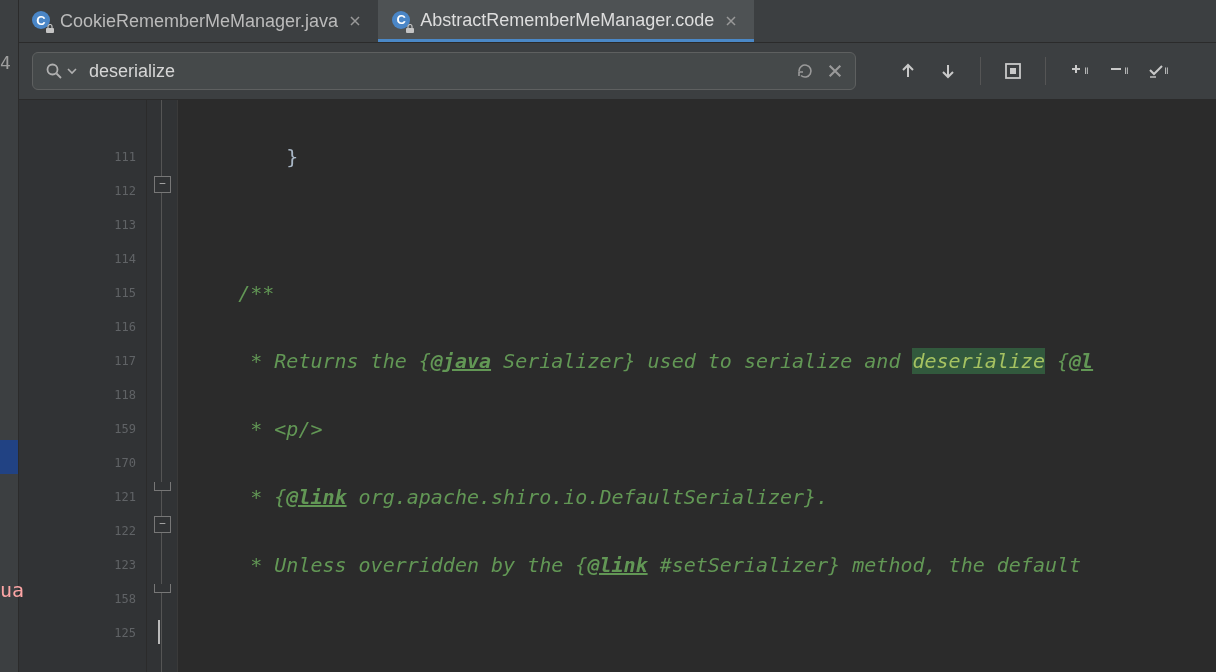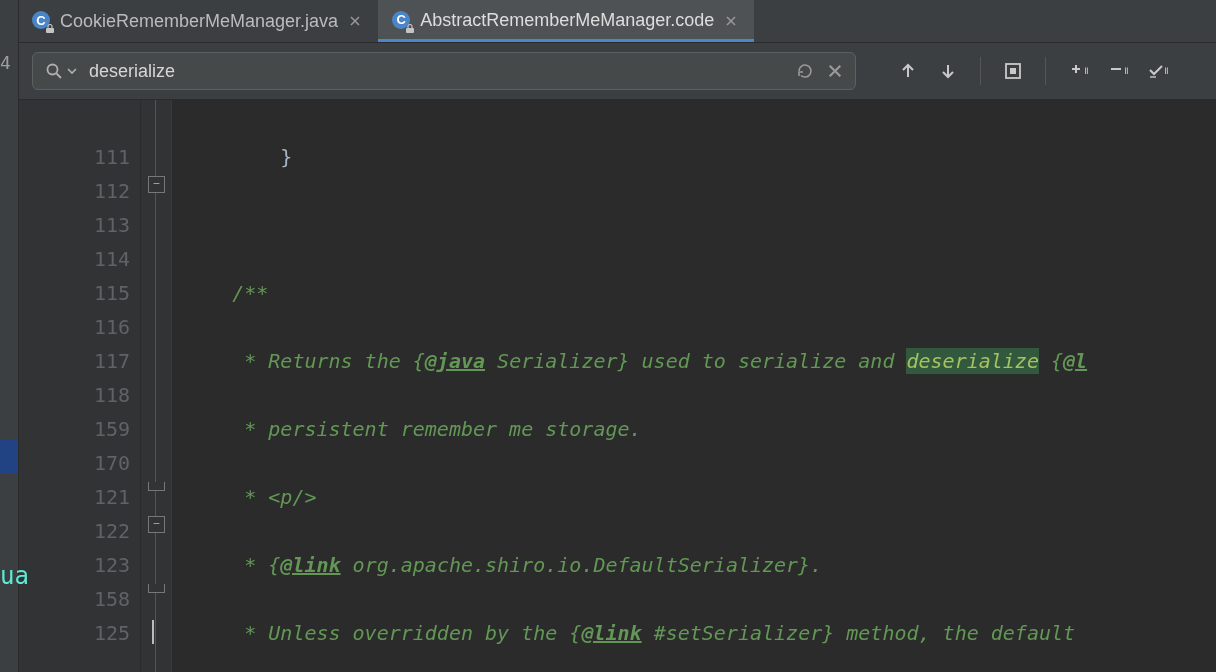--- a/index.html
+++ b/index.html
@@ -1,19 +1,19 @@
 <!DOCTYPE html>
 <html><head>
 <meta charset="utf-8">
 <style>
 html,body{margin:0;padding:0;width:1216px;height:672px;overflow:hidden;background:#2b2b2b;font-family:ui-monospace,SFMono-Regular,Menlo,Consolas,monospace;font-size:14px;color:#a9b7c6}
 .container{display:flex;flex-direction:column;height:100%}
 .left-strip{position:absolute;left:0;top:0;bottom:0;width:18px;background:#3c3f41;border-right:1px solid #2b2b2b;z-index:5}
 .left-gutter-text{position:absolute;left:0;top:52px;color:#9e9e9e;font-size:18px}
-.left-strip-ua{position:absolute;left:0;top:562px;color:#5eead4;font-size:24px}
+.left-strip-ua{position:absolute;left:0;top:578px;color:#fca5a5;font-size:20px}
 .tabs{display:flex;height:42px;margin-left:18px;background:#3c3f41;border-bottom:1px solid #2b2b2b;align-items:stretch}
 .tab{display:flex;align-items:center;gap:8px;padding:0 14px;color:#bbbbbb;font-family:-apple-system,Segoe UI,Helvetica,Arial,sans-serif;font-size:18px;cursor:pointer}
 .tab.active{background:#4e5254;color:#dddddd;position:relative;border-bottom:1px solid #4e5254}
 .tab-underline{position:absolute;left:0;right:0;bottom:-1px;height:3px;background:#4a88c7}
 .tab-icon{position:relative;width:20px;height:20px}
 .tab-icon-circle{width:18px;height:18px;border-radius:9px;background:#4a86c7;display:flex;align-items:center;justify-content:center;color:#fff;font-size:13px;font-weight:600}
 .lock{position:absolute;right:-3px;bottom:-3px;width:10px;height:10px}
 .tab-close{width:18px;height:18px;display:flex;align-items:center;justify-content:center;color:#999}
 .tab-close svg{width:12px;height:12px}
 .toolbar{display:flex;align-items:center;height:56px;margin-left:18px;padding:0 14px;gap:12px;border-bottom:1px solid #2b2b2b;background:#3c3f41}
@@ -21,21 +21,21 @@
 .search-icon{margin:0 6px;color:#b0b0b0}
 .search-caret{margin-left:-2px;margin-right:10px;color:#b0b0b0}
 .search-input{flex:1;background:transparent;border:none;outline:none;color:#d6d6d6;font-family:-apple-system,Segoe UI,Helvetica,Arial,sans-serif;font-size:18px}
 .search-history{color:#9a9a9a;margin:0 6px}
 .search-clear{color:#9a9a9a;margin:0 6px}
 .tb-gap{width:14px}
 .tb-btn{width:28px;height:28px;display:flex;align-items:center;justify-content:center;color:#c9c9c9;cursor:pointer}
 .tb-sep{width:1px;height:28px;background:#555;margin:0 6px}
 .tb-text-sub{font-size:9px;letter-spacing:-1px;color:#c9c9c9}
 .editor-wrap{display:flex;flex:1;margin-left:18px;overflow:hidden}
-.gutter{width:110px;background:#313335;border-right:1px solid #2b2b2b;color:#606366;text-align:right;padding:6px 10px 0 2px;font-size:20px;line-height:34px}
+.gutter{width:110px;background:#313335;border-right:1px solid #2b2b2b;color:#606366;text-align:right;padding:6px 10px 0 8px;font-size:12px;line-height:34px}
 .gutter div{height:34px}
 .fold-col{width:30px;background:#313335;border-right:1px solid #3a3a3a;position:relative}
 .fold-line{position:absolute;left:14px;top:0;bottom:0;width:1px;background:#555}
 .fold-ind{position:absolute;left:7px;width:15px;height:15px;border:1px solid #777;background:#313335;color:#a9a9a9;font-size:11px;text-align:center;line-height:13px}
 .cursor-fold{position:absolute;left:11px;width:2px;height:24px;background:#bbb}
 .code{flex:1;background:#2b2b2b;font-size:20px;line-height:34px;padding:6px 0 0 0;font-style:italic;white-space:pre;overflow:hidden}
 .code .line{height:34px;padding-left:12px;font-style:normal}
 .cmt{color:#629755;font-style:italic}
 .tag{color:#629755;text-decoration:underline;font-style:italic;font-weight:600}
 .hl{background:#32593d;color:#a5c261;font-style:italic;padding:1px 0}
@@ -169,21 +169,20 @@
     <div class="fold-ind" style="top:382px;border-top:none;height:8px"></div>
     <div class="fold-ind" style="top:416px">−</div>
     <div class="fold-ind" style="top:484px;border-top:none;height:8px"></div>
     <div class="cursor-fold" style="top:520px"></div>
   </div>
   <div class="code">
 <div class="line"><span class="paren">        }</span></div>
 <div class="line"></div>
 <div class="line"><span class="cmt">    </span><span class="cmt">/**</span></div>
 <div class="line"><span class="cmt">    </span><span class="cmt"> * Returns the {</span><span class="tag">@java</span><span class="cmt"> Serializer} used to serialize and </span><span class="hl">deserialize</span><span class="cmt"> {</span><span class="tag">@l</span></div>
-<div class="line"><span class="cmt">    </span><span class="cmt"> * persistent remember me storage.</span></div>
 <div class="line"><span class="cmt">    </span><span class="cmt"> * &lt;p/&gt;</span></div>
 <div class="line"><span class="cmt">    </span><span class="cmt"> * {</span><span class="tag">@link</span><span class="cmt"> org.apache.shiro.io.DefaultSerializer}.</span></div>
 <div class="line"><span class="cmt">    </span><span class="cmt"> * Unless overridden by the {</span><span class="tag">@link</span><span class="cmt"> #setSerializer} method, the default </span></div>
 
 
 
 
 
 
 

